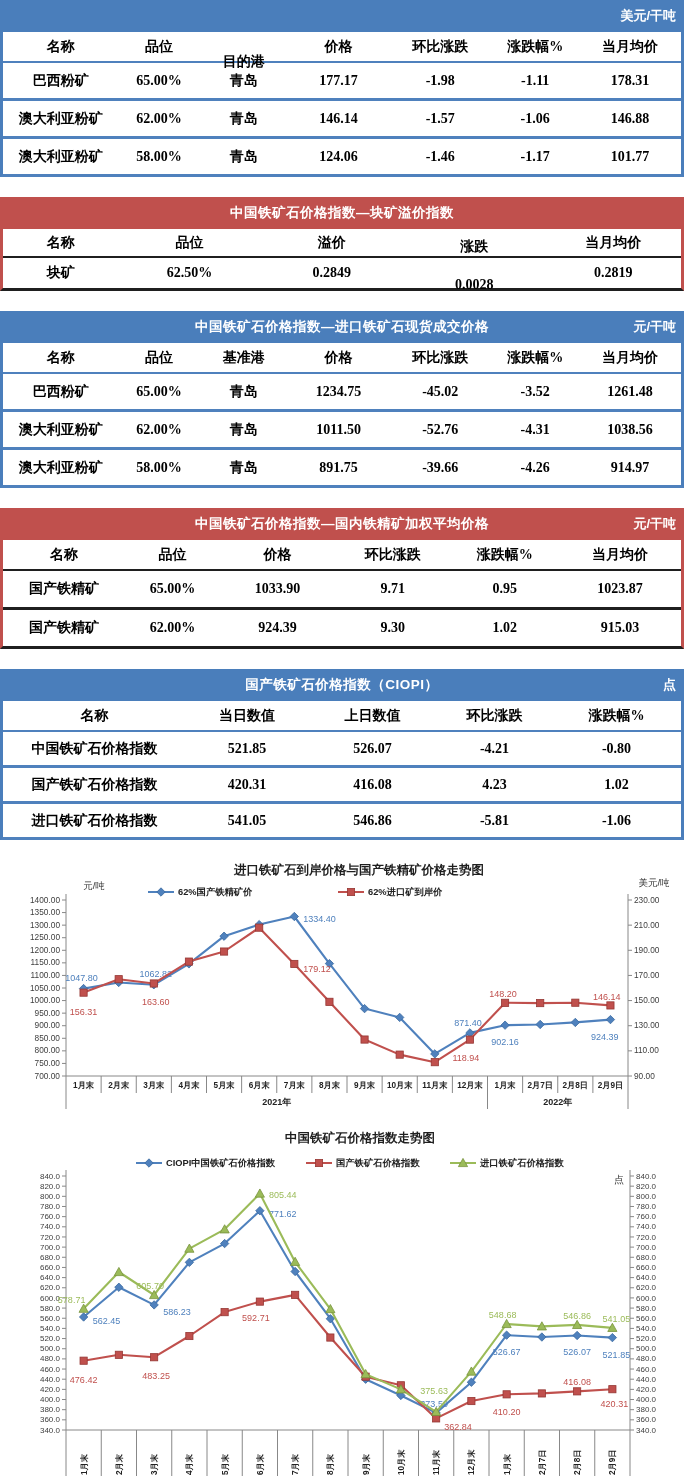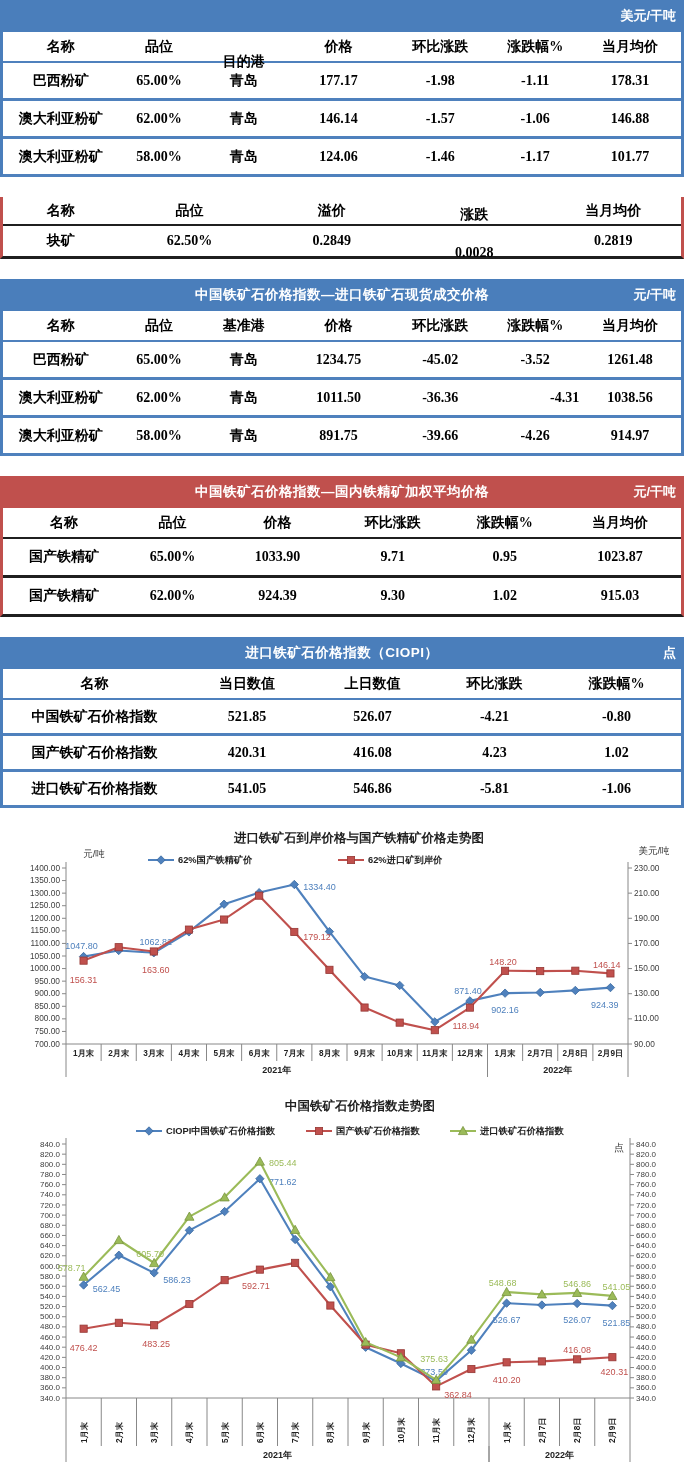--- a/index.html
+++ b/index.html
@@ -69,20 +69,23 @@
             <div class="tcell" style="width: 12%;">58.00%</div>
             <div class="tcell" style="width: 13%;">青岛</div>
             <div class="tcell" style="width: 15%;">124.06</div>
             <div class="tcell" style="width: 15%;">-1.46</div>
             <div class="tcell" style="width: 13%;">-1.17</div>
             <div class="tcell" style="width: 15%;">101.77</div>
           </div>
         </div>
       </section>
       <section class="tbl theme-red">
+        <div class="band">
+          <span class="band-title">中国铁矿石价格指数—块矿溢价指数</span>
+        </div>
         <div class="grid">
           <div class="trow head" style="height: 27px;">
             <div class="tcell" style="width: 17%;">名称</div>
             <div class="tcell" style="width: 21%;">品位</div>
             <div class="tcell" style="width: 21%;">溢价</div>
             <div class="tcell" style="width: 21%; margin-top: 8px;">涨跌</div>
             <div class="tcell" style="width: 20%;">当月均价</div>
           </div>
           <div class="trow" style="height: 30px;">
             <div class="tcell" style="width: 17%;">块矿</div>
@@ -115,22 +118,22 @@
             <div class="tcell" style="width: 15%;">1234.75</div>
             <div class="tcell" style="width: 15%;">-45.02</div>
             <div class="tcell" style="width: 13%;">-3.52</div>
             <div class="tcell" style="width: 15%;">1261.48</div>
           </div>
           <div class="trow" style="height: 35px;">
             <div class="tcell" style="width: 17%;">澳大利亚粉矿</div>
             <div class="tcell" style="width: 12%;">62.00%</div>
             <div class="tcell" style="width: 13%;">青岛</div>
             <div class="tcell" style="width: 15%;">1011.50</div>
-            <div class="tcell" style="width: 15%;">-36.36</div>
-            <div class="tcell" style="width: 13%; text-align: right;">-4.31</div>
+            <div class="tcell" style="width: 15%;">-52.76</div>
+            <div class="tcell" style="width: 13%;">-4.31</div>
             <div class="tcell" style="width: 15%;">1038.56</div>
           </div>
           <div class="trow" style="height: 35px;">
             <div class="tcell" style="width: 17%;">澳大利亚粉矿</div>
             <div class="tcell" style="width: 12%;">58.00%</div>
             <div class="tcell" style="width: 13%;">青岛</div>
             <div class="tcell" style="width: 15%;">891.75</div>
             <div class="tcell" style="width: 15%;">-39.66</div>
             <div class="tcell" style="width: 13%;">-4.26</div>
             <div class="tcell" style="width: 15%;">914.97</div>
@@ -164,21 +167,21 @@
             <div class="tcell" style="width: 14%;">62.00%</div>
             <div class="tcell" style="width: 17%;">924.39</div>
             <div class="tcell" style="width: 17%;">9.30</div>
             <div class="tcell" style="width: 16%;">1.02</div>
             <div class="tcell" style="width: 18%;">915.03</div>
           </div>
         </div>
       </section>
       <section class="tbl theme-blue">
         <div class="band">
-          <span class="band-title">进口铁矿石价格指数（CIOPI）</span>
+          <span class="band-title">国产铁矿石价格指数（CIOPI）</span>
           <span class="band-unit">点</span>
         </div>
         <div class="grid">
           <div class="trow head" style="height: 29px;">
             <div class="tcell" style="width: 27%;">名称</div>
             <div class="tcell" style="width: 18%;">当日数值</div>
             <div class="tcell" style="width: 19%;">上日数值</div>
             <div class="tcell" style="width: 17%;">环比涨跌</div>
             <div class="tcell" style="width: 19%;">涨跌幅%</div>
           </div>

